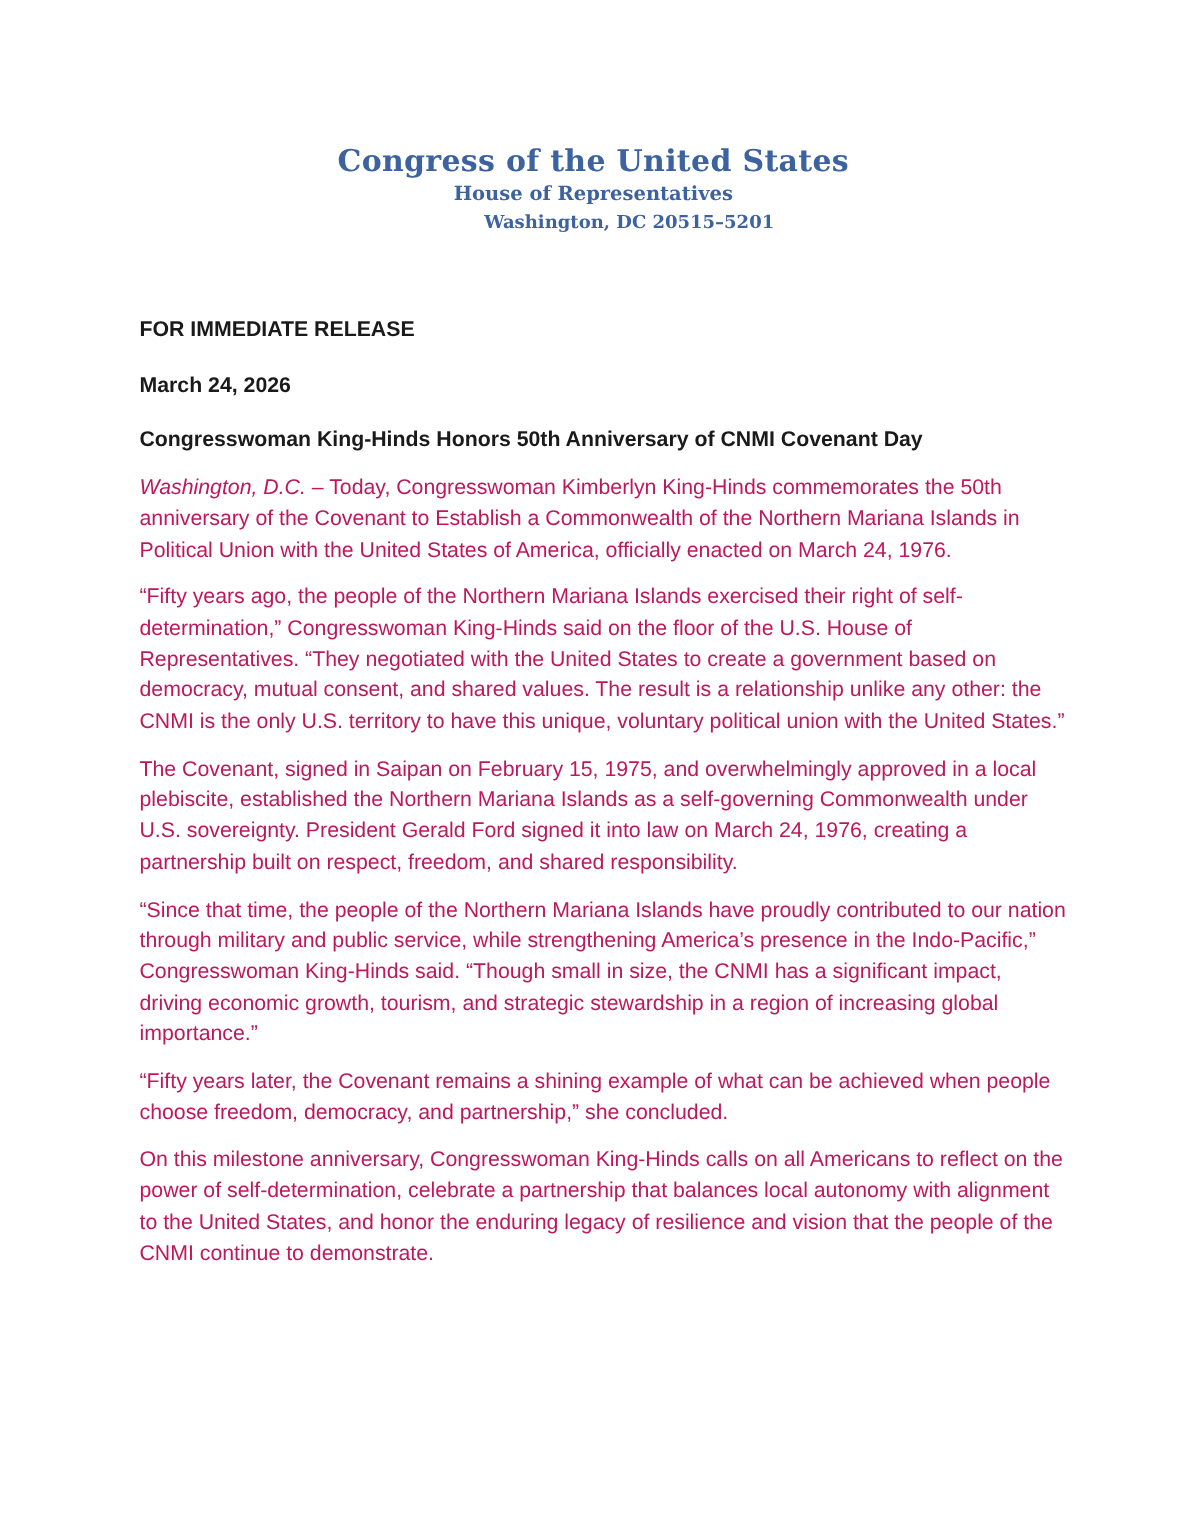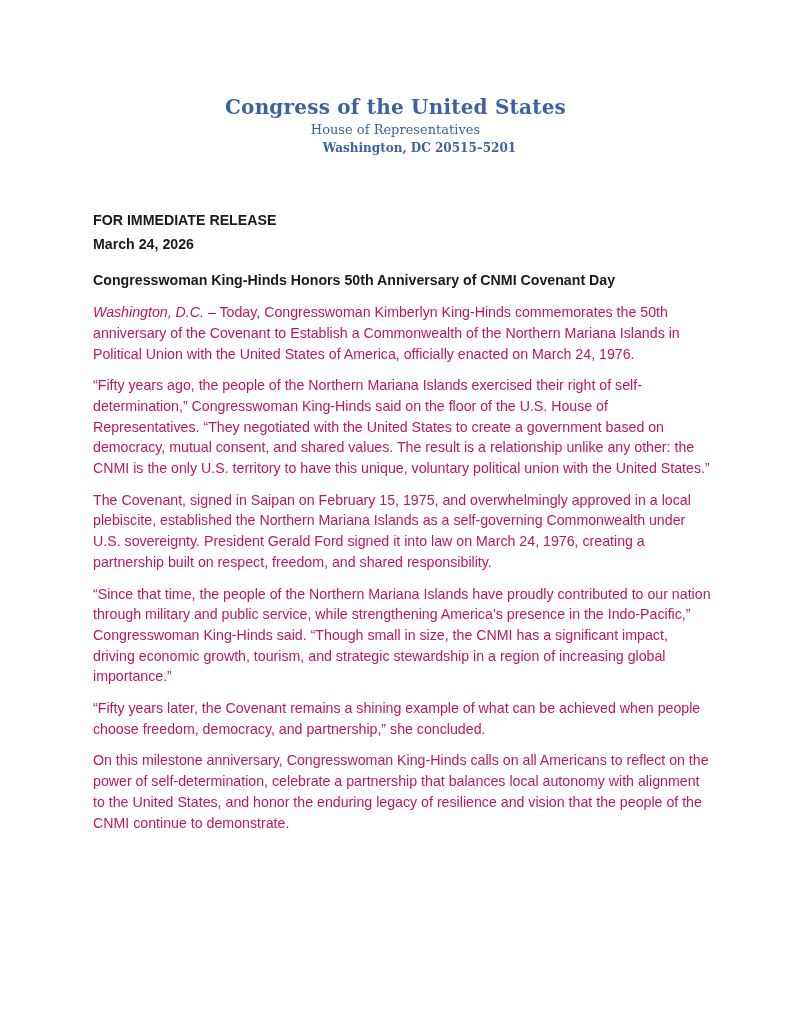--- a/index.html
+++ b/index.html
@@ -25,21 +25,21 @@
       font-family: "DejaVu Serif", "Liberation Serif", serif;
     }
     .lh-line1 {
       font-size: 20px;
       font-weight: bold;
       letter-spacing: 0.2px;
       line-height: 26px;
     }
     .lh-line2 {
       font-size: 13px;
-      font-weight: normal;
+      font-weight: bold;
       line-height: 18px;
       margin-top: 1px;
     }
     .lh-line3 {
       font-size: 12px;
       font-weight: bold;
       line-height: 18px;
       padding-left: 48px;
     }
     .content {
@@ -49,21 +49,21 @@
       width: 620px;
       font-size: 14.2px;
       line-height: 20.7px;
     }
     .release-label,
     .release-date {
       font-weight: bold;
       color: #1a1a1a;
     }
     .release-date {
-      margin-top: 3px;
+      margin-top: 16px;
     }
     .headline {
       font-weight: bold;
       color: #1a1a1a;
       margin-top: 16px;
       margin-bottom: 11px;
     }
     .para {
       margin: 0 0 11px 0;
       color: #be185d;

